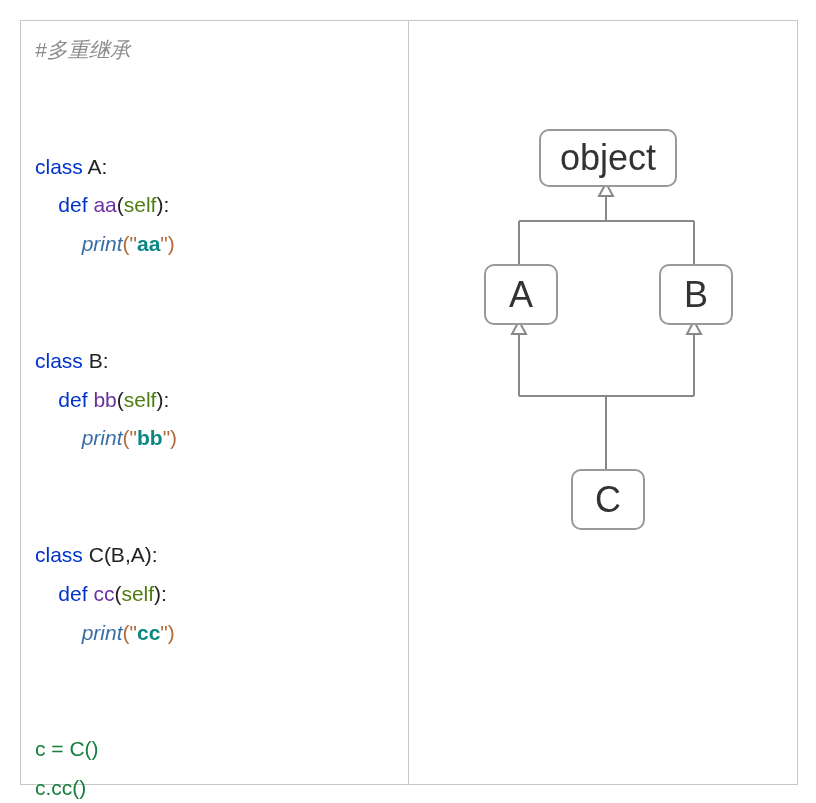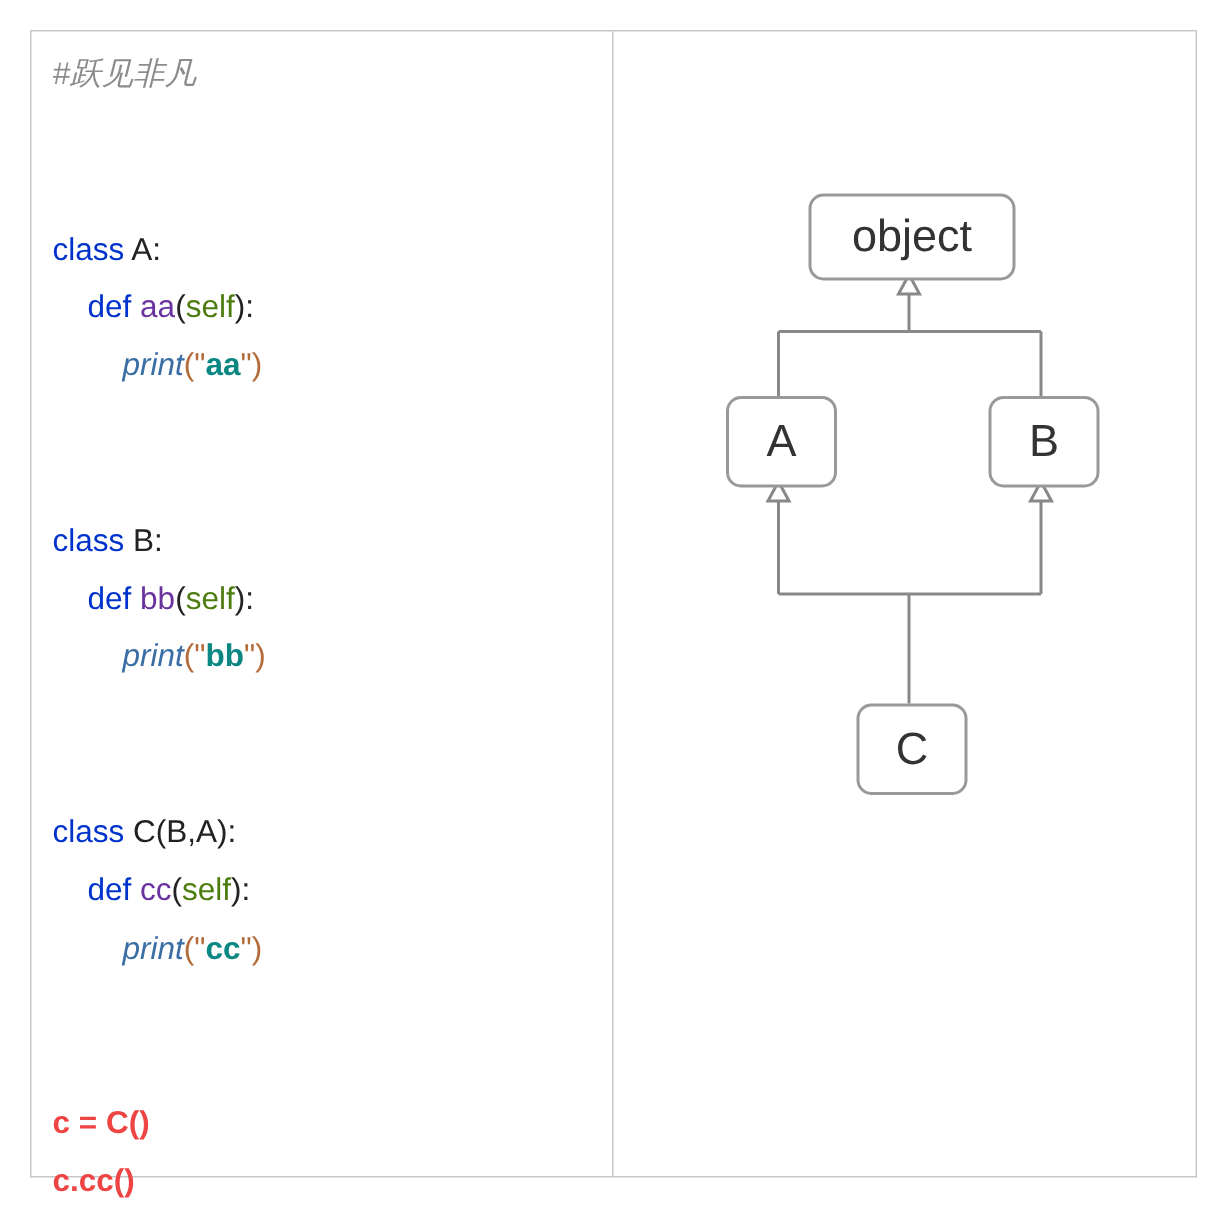--- a/index.html
+++ b/index.html
@@ -33,55 +33,55 @@
   }
   .comment { color: #8c8c8c; font-style: italic; }
   .kw { color: #0033cc; font-weight: normal; }
   .cls { color: #222; }
   .fn { color: #6a329f; }
   .self { color: #4d7c0f; }
   .p { color: #222; }
   .call { color: #3a6ea5; font-style: italic; }
   .str { color: #0a8782; font-weight: bold; }
   .strq { color: #b36b3a; }
-  .plain { color: #ef4444; font-weight: bold; }
+  .plain { color: #15803d; }
 
   .diagram {
     position: absolute;
     left: 0; top: 0; right: 0; bottom: 0;
   }
   .box {
     position: absolute;
     border: 2px solid #999;
     border-radius: 10px;
     background: #fff;
     display: flex;
     align-items: center;
     justify-content: center;
-    font-size: 30px;
+    font-size: 36px;
     color: #333;
     text-align: center;
   }
   .watermark {
     position: absolute;
     bottom: 6px;
     right: 10px;
     color: rgba(120,120,120,0.55);
     font-size: 18px;
     pointer-events: none;
   }
   svg.lines { position: absolute; left:0; top:0; }
 </style>
 </head>
 <body>
 
 <div class="frame">
 
   <div class="left">
-    <div class="code"><span class="comment">#跃见非凡</span>
+    <div class="code"><span class="comment">#多重继承</span>
 
 
 <span class="kw">class</span> <span class="cls">A</span><span class="p">:</span>
     <span class="kw">def</span> <span class="fn">aa</span><span class="p">(</span><span class="self">self</span><span class="p">)</span><span class="p">:</span>
         <span class="call">print</span><span class="strq">("</span><span class="str">aa</span><span class="strq">")</span>
 
 
 <span class="kw">class</span> <span class="cls">B</span><span class="p">:</span>
     <span class="kw">def</span> <span class="fn">bb</span><span class="p">(</span><span class="self">self</span><span class="p">)</span><span class="p">:</span>
         <span class="call">print</span><span class="strq">("</span><span class="str">bb</span><span class="strq">")</span>

